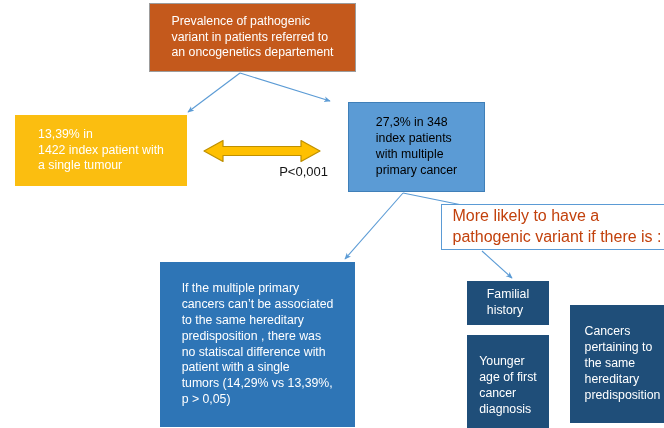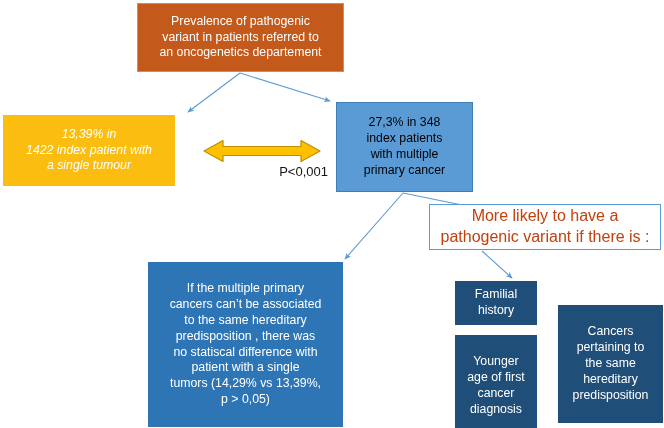--- a/index.html
+++ b/index.html
@@ -26,23 +26,24 @@
     width: 664px;
     height: 428px;
     pointer-events: none;
   }
   .node {
     position: absolute;
     box-sizing: border-box;
     display: flex;
     align-items: center;
     justify-content: center;
-    text-align: center;
+    text-align: left;
     line-height: 1.30;
     white-space: pre-line;
+    margin-left: 12px;
   }
 
   
   #node-root {
     left: 137px;
     top: 3px;
     width: 207px;
     height: 69px;
     background: #C4591C;
     border: 1px solid #9c9c9c;
@@ -55,21 +56,20 @@
   #node-single-tumour {
     left: 3px;
     top: 115px;
     width: 172px;
     height: 71px;
     background: #FBBE10;
     border: none;
     color: #ffffff;
     font-size: 12.3px;
     padding: 10px 4px;
-    font-style: italic;
   }
 
   
   #node-multiple-primary {
     left: 336px;
     top: 102px;
     width: 137px;
     height: 90px;
     background: #5B9BD5;
     border: 1px solid #3f7fb8;

